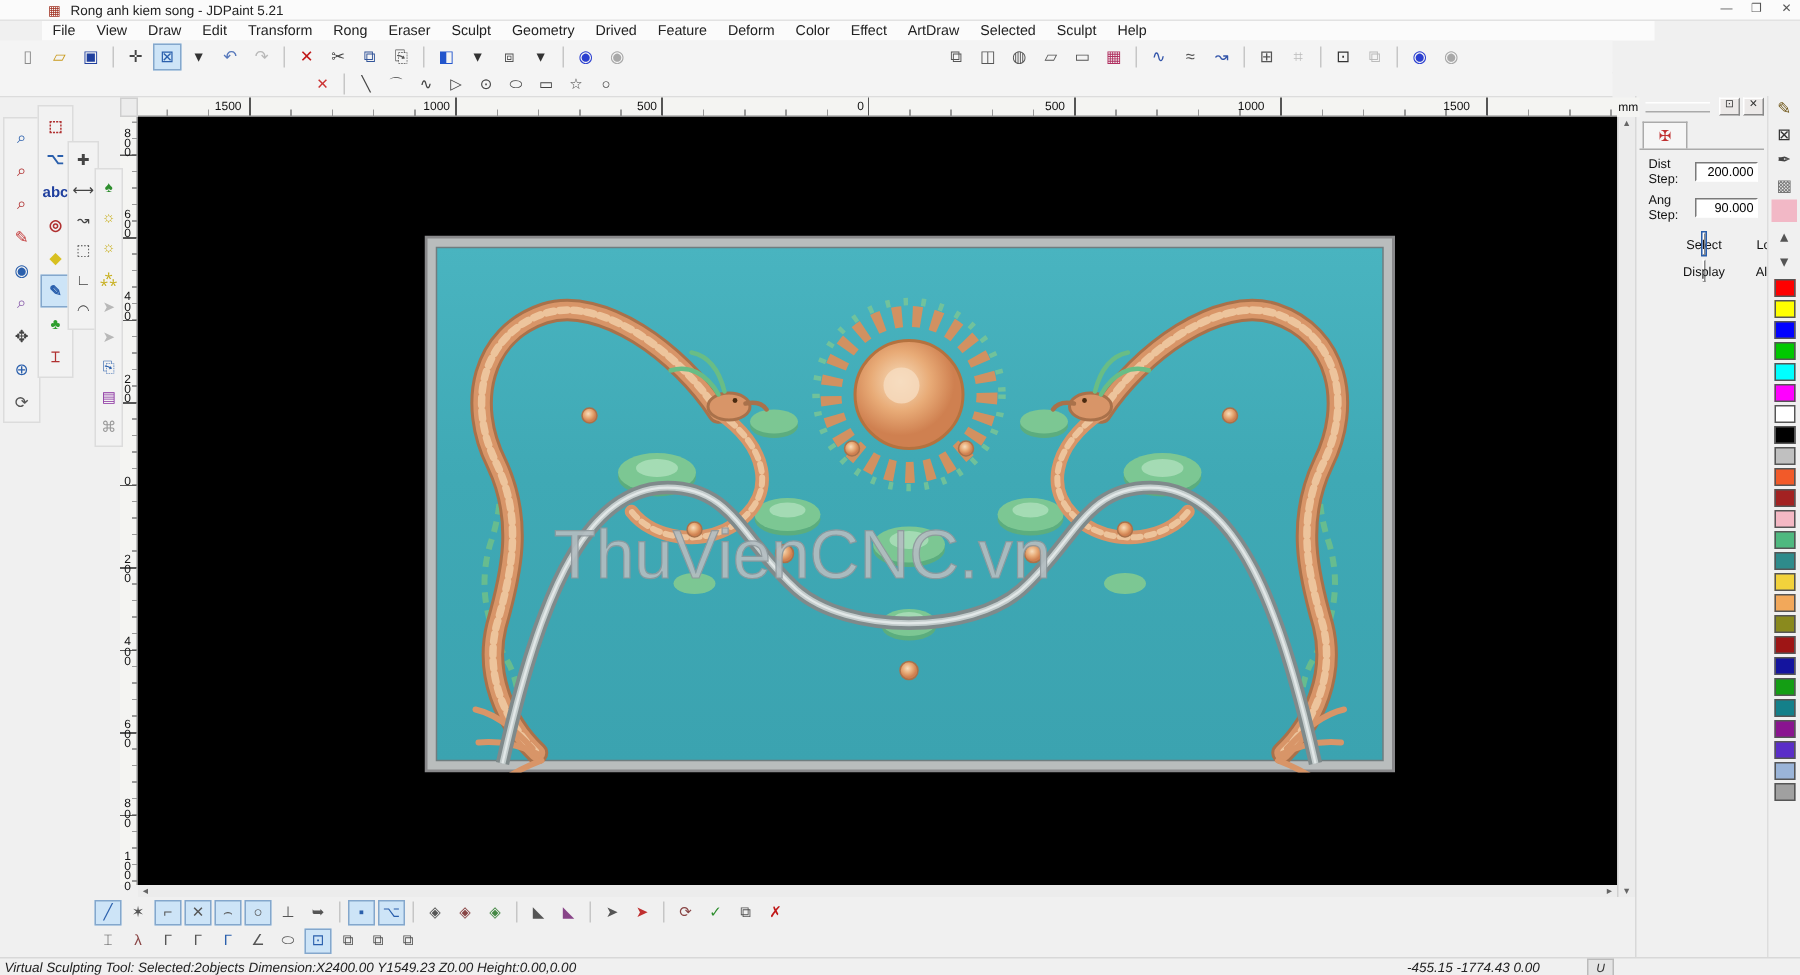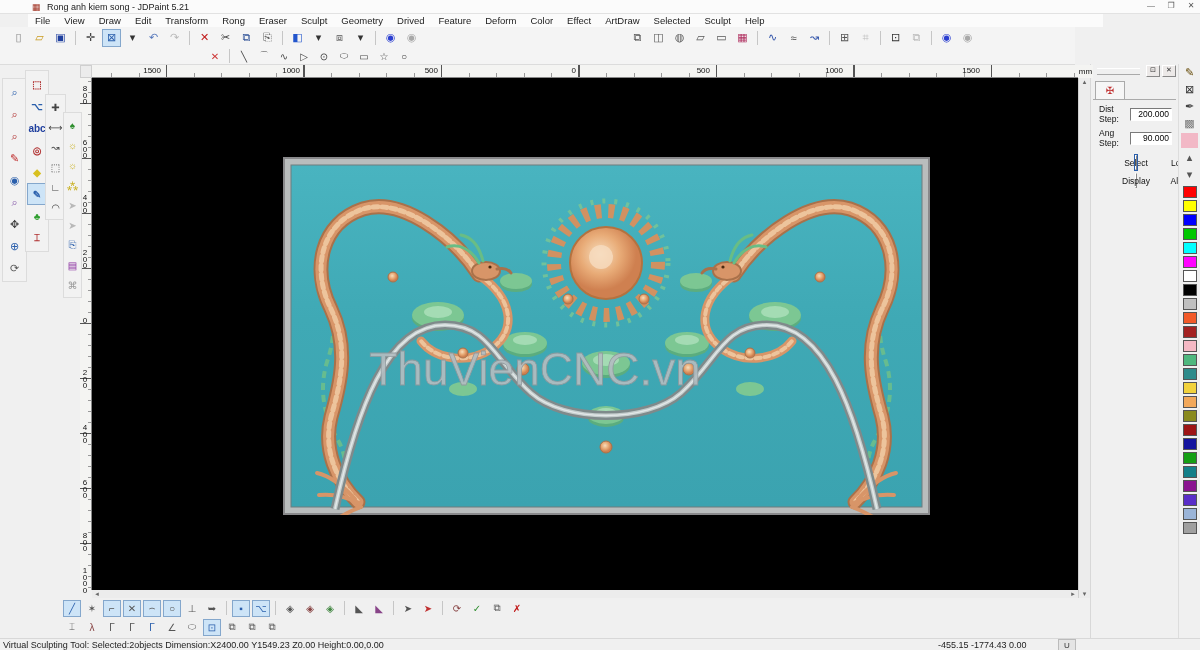--- a/index.html
+++ b/index.html
@@ -99,21 +99,21 @@
   .swatch{width:14px;height:12px;border:1px solid #555;margin:1px 0;box-sizing:border-box;}
   
   #bottom-area{position:absolute;left:0;top:598px;width:1090px;height:40px;background:#f0f0f0;}
   .brow{position:absolute;left:62px;display:flex;align-items:center;height:18px;}
   #brow1{top:1px;} #brow2{top:20px;}
   .brow .ti{width:16px;height:15px;font-size:10px;}
   #copyright{position:absolute;left:443px;top:2px;font-size:20px;font-weight:600;color:#8f9598;
              text-shadow:1px 1px 0 rgba(255,255,255,0.85);letter-spacing:0.5px;z-index:3;}
   
   #statusbar{position:absolute;left:0;top:638px;width:1200px;height:12px;background:#f0f0f0;border-top:1px solid #d8d8d8;
-             display:flex;align-items:center;font-size:9px;color:#222;z-index:8;}
+             display:flex;align-items:center;font-size:9px;color:#222;z-index:8;font-style:italic;}
   #status-left{margin-left:3px;width:730px;white-space:nowrap;overflow:hidden;}
   #status-coords{position:absolute;left:938px;width:112px;text-align:left;}
   #status-badge{position:absolute;left:1058px;width:16px;height:10px;background:#e4e4e4;border:1px solid #bbb;
                 font-size:8px;display:flex;align-items:center;justify-content:center;color:#333;}
 </style>
 </head>
 <body>
 
 <div id="app">
 

